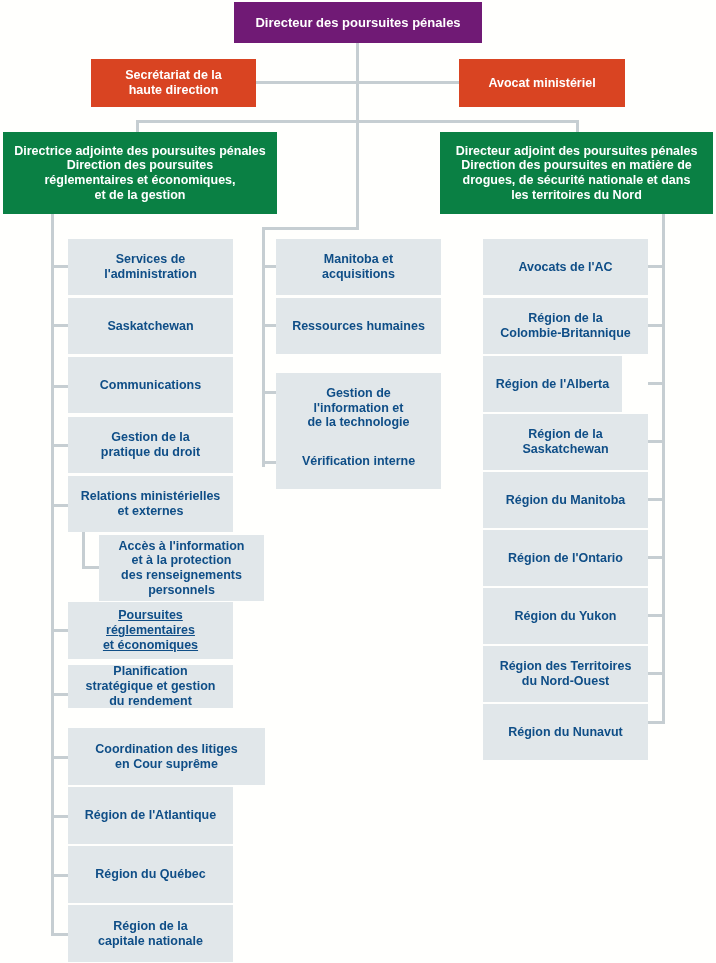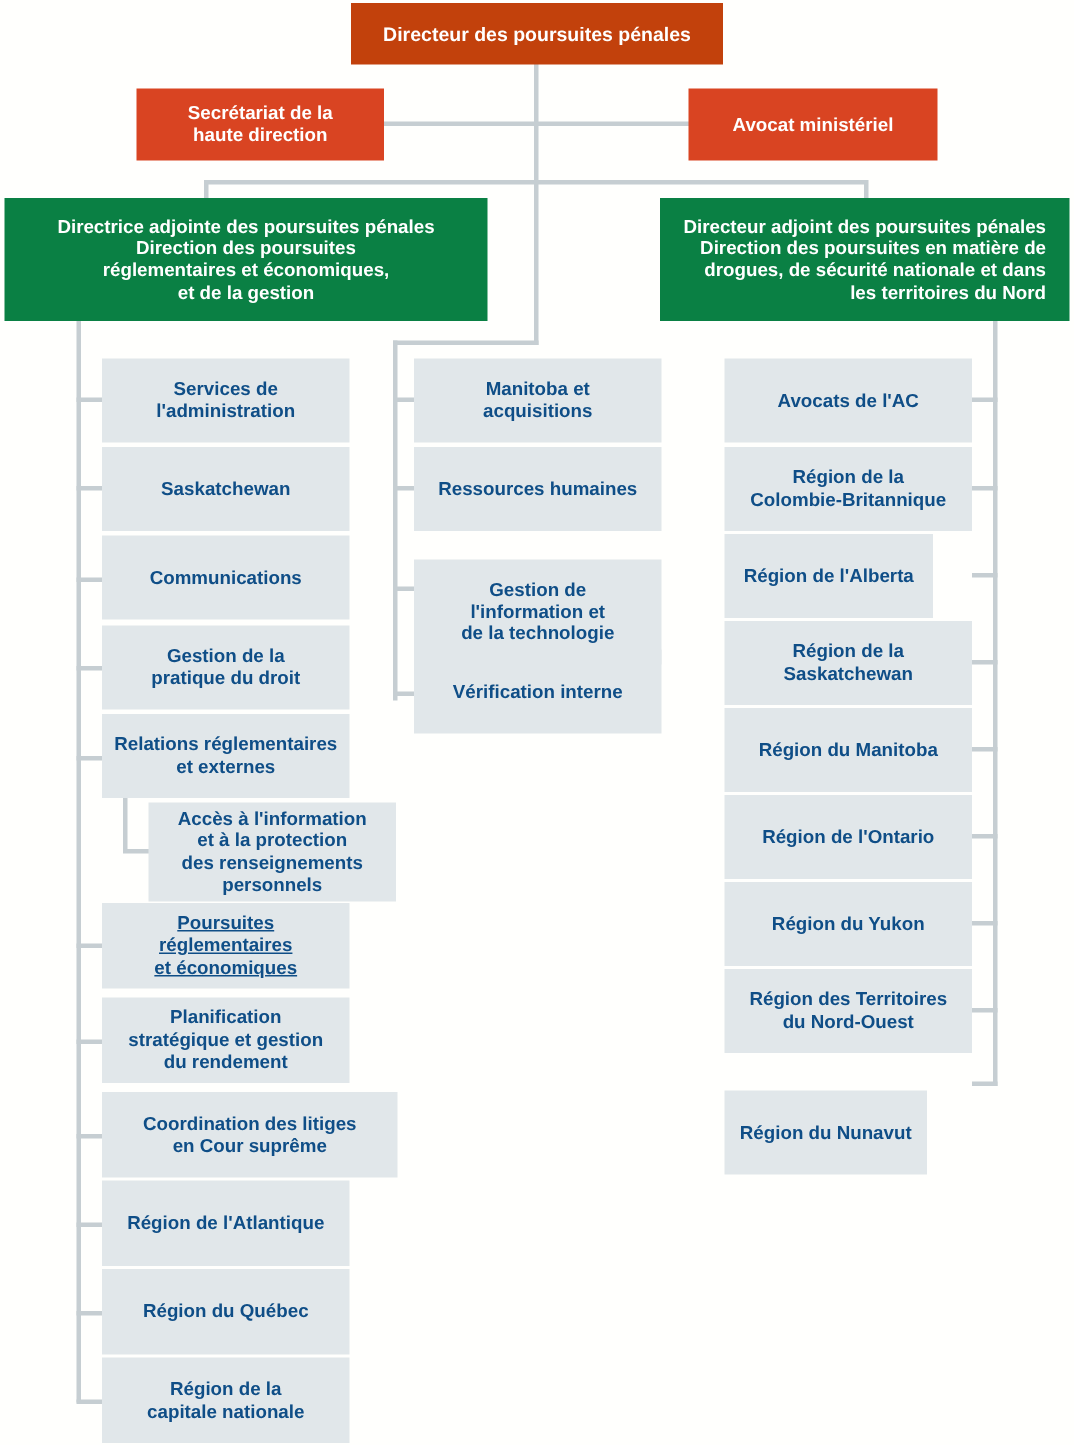--- a/index.html
+++ b/index.html
@@ -23,21 +23,21 @@
     display: flex;
     align-items: center;
     justify-content: center;
     text-align: center;
     font-weight: bold;
     line-height: 1.18;
     white-space: pre-line;
     z-index: 3;
   }
   .box-root {
-    background: #c2410c;
+    background: #701a75;
     color: #ffffff;
     font-size: 13px;
   }
   .box-orange {
     background: #d94422;
     color: #ffffff;
     font-size: 12.5px;
   }
   .box-green {
     background: #0a8044;
@@ -108,46 +108,46 @@
   <div class="line hline" style="left:648px; top:672px; width:17px;"></div>
   <div class="line hline" style="left:648px; top:721px; width:17px;"></div>
 
   <div class="box box-root" style="left:234px; top:2px; width:248px; height:41px;">Directeur des poursuites pénales</div>
 
   <div class="box box-orange" style="left:91px; top:59px; width:165px; height:48px;">Secrétariat de la
 haute direction</div>
 
   <div class="box box-orange" style="left:459px; top:59px; width:166px; height:48px;">Avocat ministériel</div>
 
-  <div class="box box-green" style="left:3px; top:132px; width:322px; height:82px;">Directrice adjointe des poursuites pénales
+  <div class="box box-green" style="left:3px; top:132px; width:274px; height:82px;">Directrice adjointe des poursuites pénales
 Direction des poursuites
 réglementaires et économiques,
 et de la gestion</div>
 
-  <div class="box box-green" style="left:440px; top:132px; width:273px; height:82px;text-align:right;">Directeur adjoint des poursuites pénales
+  <div class="box box-green" style="left:440px; top:132px; width:273px; height:82px;">Directeur adjoint des poursuites pénales
 Direction des poursuites en matière de
 drogues, de sécurité nationale et dans
 les territoires du Nord</div>
 
   <div class="box box-unit" style="left:68px; top:239px; width:165px; height:56px;">Services de
 l'administration</div>
   <div class="box box-unit" style="left:68px; top:298px; width:165px; height:56px;">Saskatchewan</div>
   <div class="box box-unit" style="left:68px; top:357px; width:165px; height:56px;">Communications</div>
   <div class="box box-unit" style="left:68px; top:417px; width:165px; height:56px;">Gestion de la
 pratique du droit</div>
-  <div class="box box-unit" style="left:68px; top:476px; width:165px; height:56px;">Relations réglementaires
+  <div class="box box-unit" style="left:68px; top:476px; width:165px; height:56px;">Relations ministérielles
 et externes</div>
   <div class="box box-unit" style="left:99px; top:535px; width:165px; height:66px;">Accès à l'information
 et à la protection
 des renseignements
 personnels</div>
   <div class="box box-unit" style="left:68px; top:602px; width:165px; height:57px;text-decoration:underline;">Poursuites
 réglementaires
 et économiques</div>
-  <div class="box box-unit" style="left:68px; top:665px; width:165px; height:57px;">Planification
+  <div class="box box-unit" style="left:68px; top:665px; width:165px; height:43px;">Planification
 stratégique et gestion
 du rendement</div>
   <div class="box box-unit" style="left:68px; top:728px; width:197px; height:57px;">Coordination des litiges
 en Cour suprême</div>
   <div class="box box-unit" style="left:68px; top:787px; width:165px; height:57px;">Région de l'Atlantique</div>
   <div class="box box-unit" style="left:68px; top:846px; width:165px; height:57px;">Région du Québec</div>
   <div class="box box-unit" style="left:68px; top:905px; width:165px; height:57px;">Région de la
 capitale nationale</div>
 
   <div class="box box-unit" style="left:276px; top:239px; width:165px; height:56px;">Manitoba et
@@ -162,15 +162,15 @@
   <div class="box box-unit" style="left:483px; top:298px; width:165px; height:56px;">Région de la
 Colombie-Britannique</div>
   <div class="box box-unit" style="left:483px; top:356px; width:139px; height:56px;">Région de l'Alberta</div>
   <div class="box box-unit" style="left:483px; top:414px; width:165px; height:56px;">Région de la
 Saskatchewan</div>
   <div class="box box-unit" style="left:483px; top:472px; width:165px; height:56px;">Région du Manitoba</div>
   <div class="box box-unit" style="left:483px; top:530px; width:165px; height:56px;">Région de l'Ontario</div>
   <div class="box box-unit" style="left:483px; top:588px; width:165px; height:56px;">Région du Yukon</div>
   <div class="box box-unit" style="left:483px; top:646px; width:165px; height:56px;">Région des Territoires
 du Nord-Ouest</div>
-  <div class="box box-unit" style="left:483px; top:704px; width:135px; height:56px;margin-top:23px;">Région du Nunavut</div>
+  <div class="box box-unit" style="left:483px; top:704px; width:165px; height:56px;">Région du Nunavut</div>
 
 </div>
 
 </body></html>

